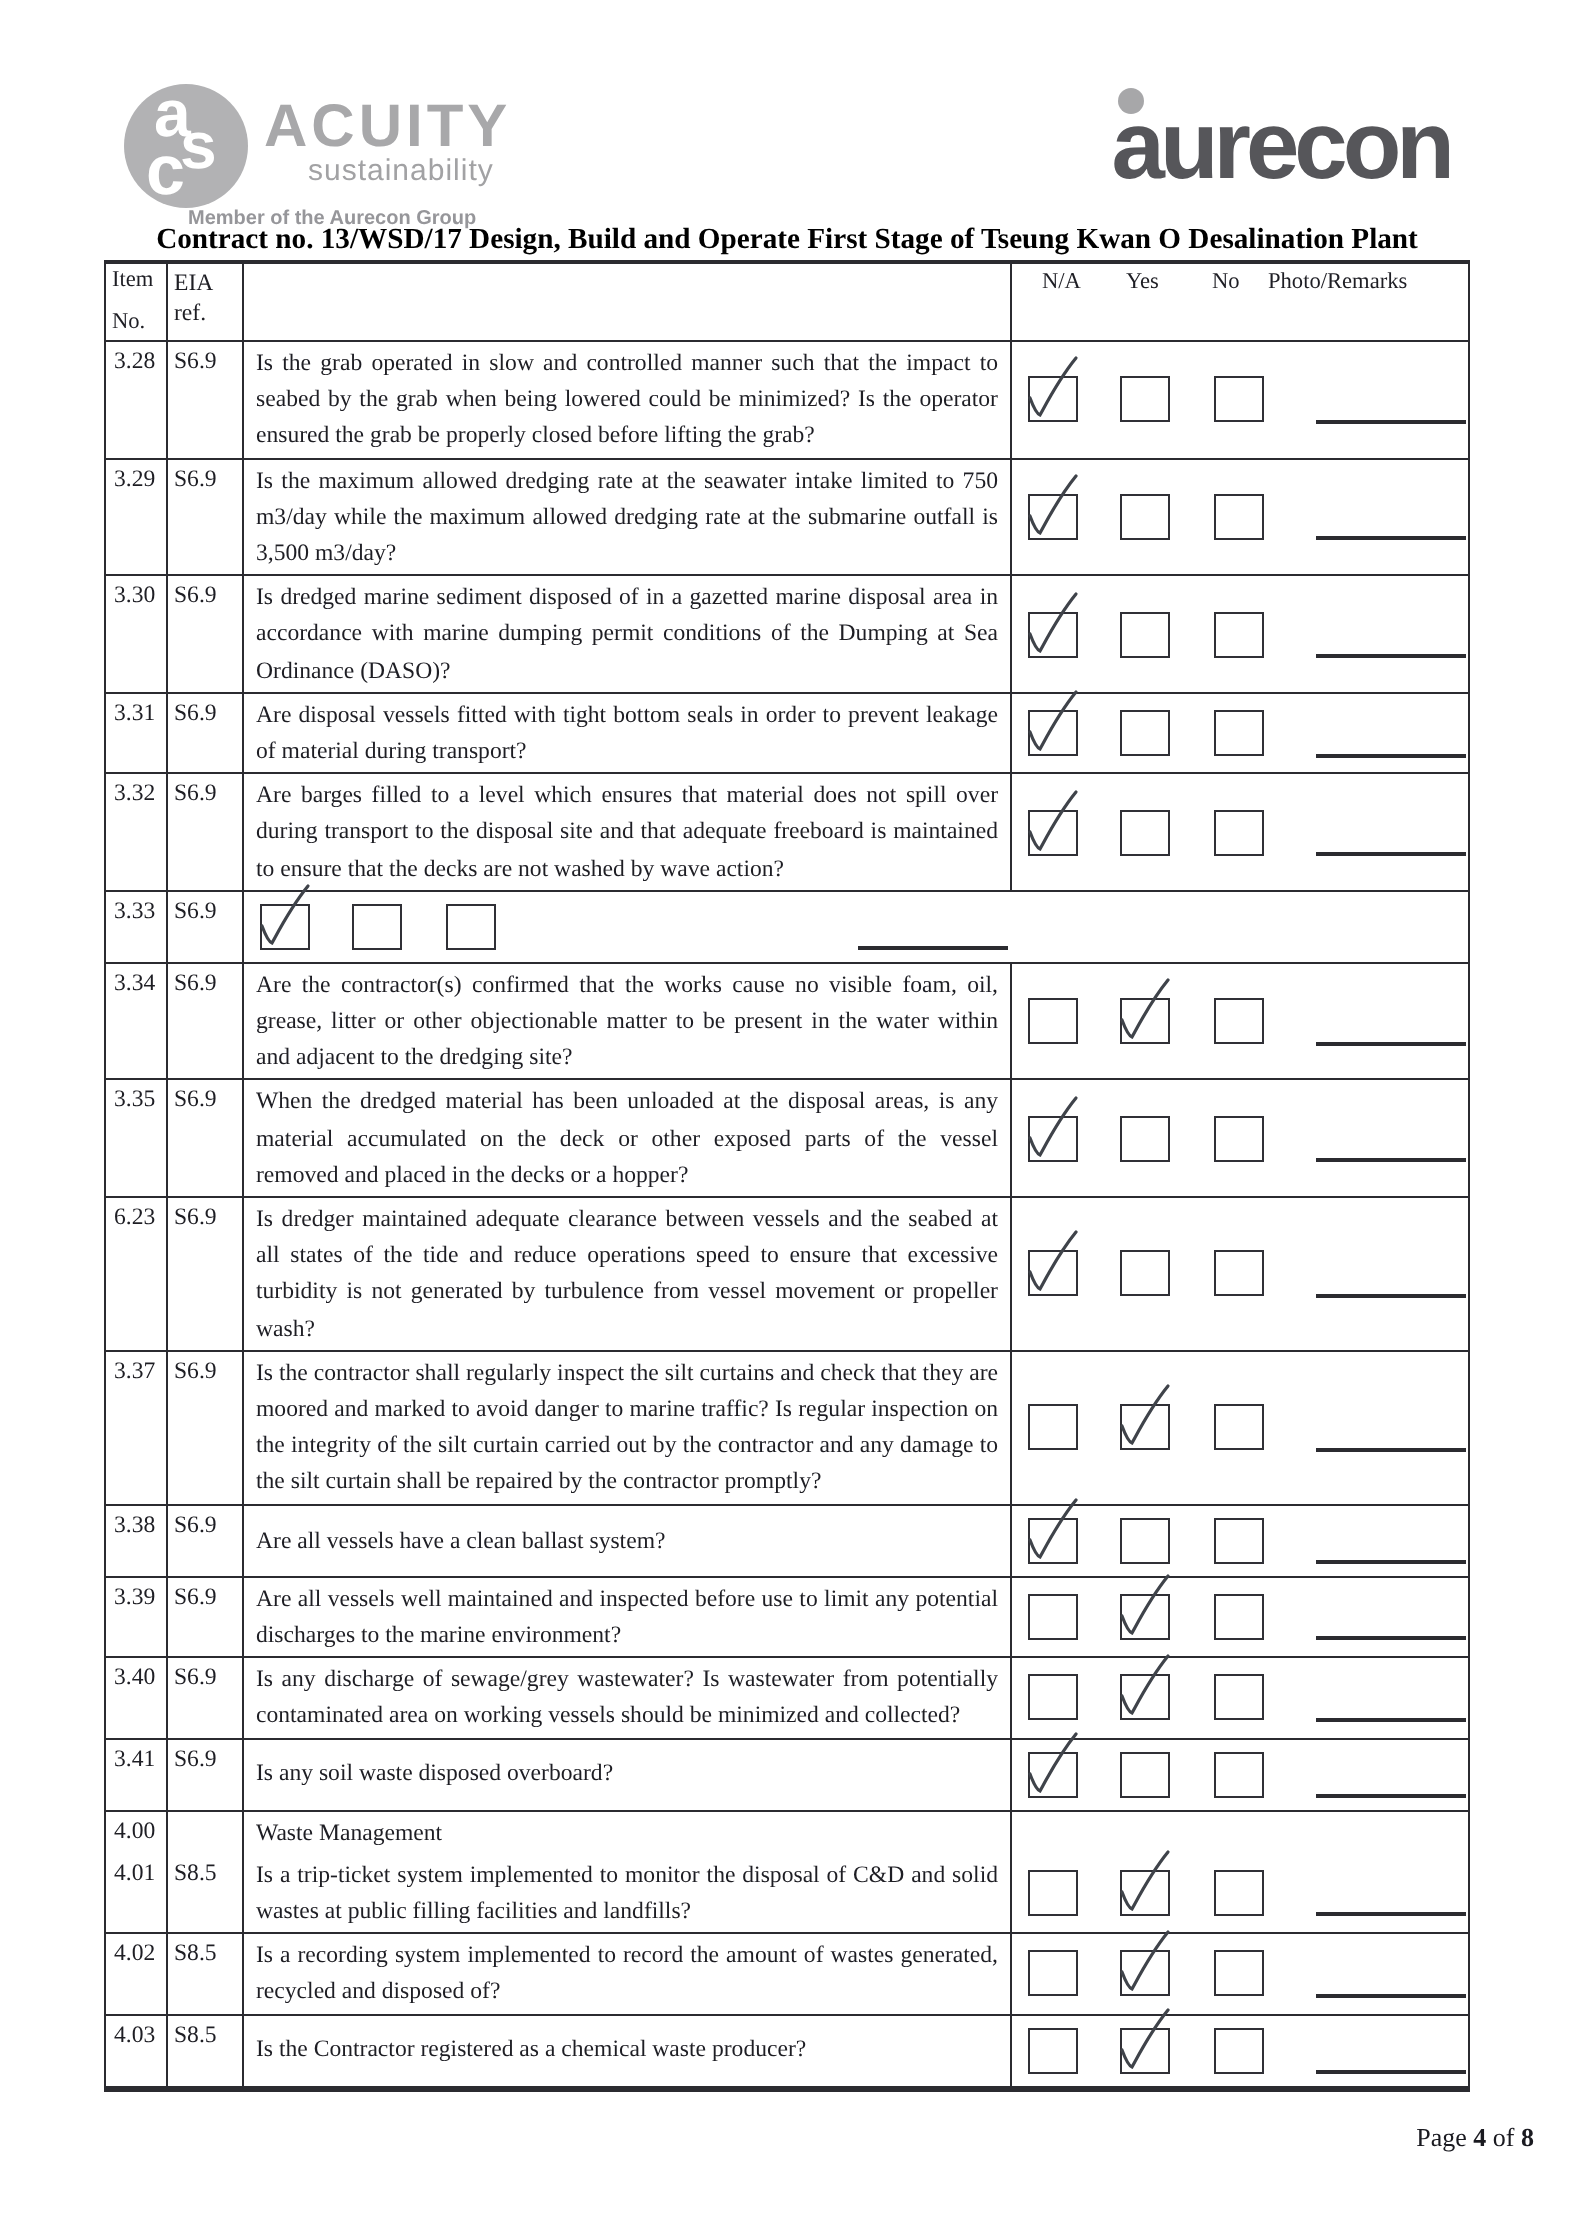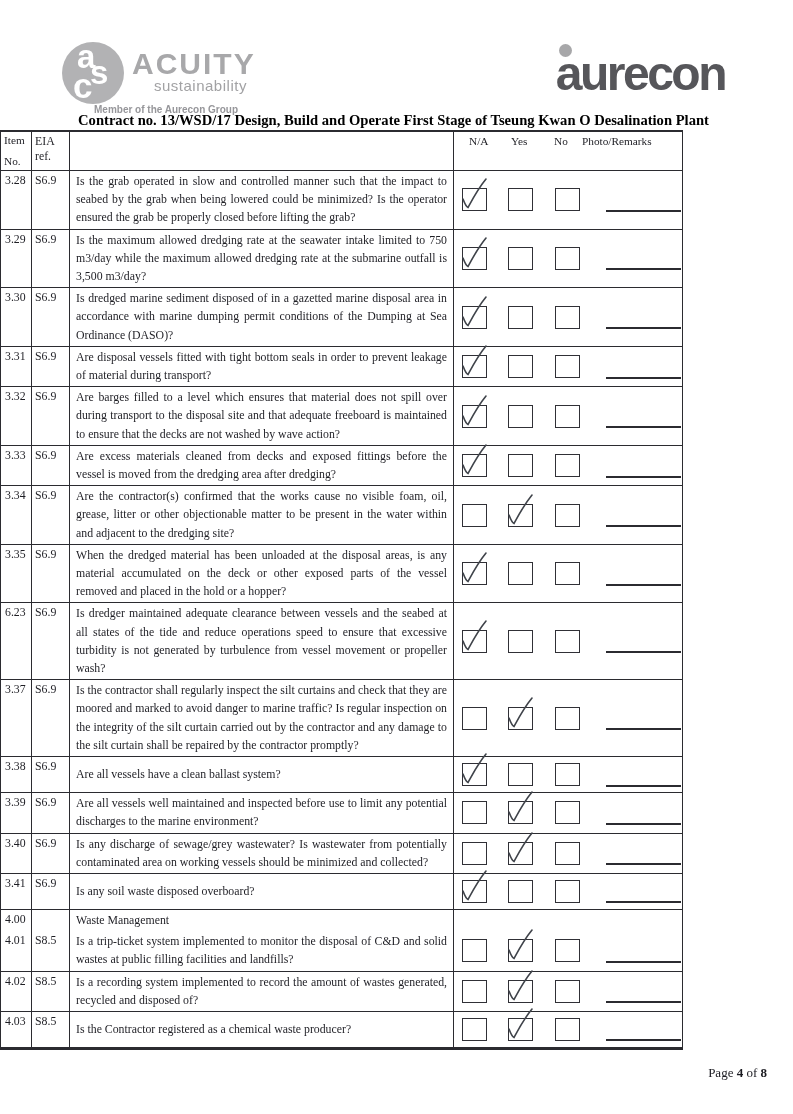--- a/index.html
+++ b/index.html
@@ -18,21 +18,21 @@
   .m-c { position: absolute; left: 11px; top: 24px; font-size: 35px; }
   .acuity-name { position: absolute; left: 72px; top: 7px; font-family: Liberation Sans, sans-serif; font-weight: bold; font-size: 30px; letter-spacing: 2px; color: #a8a8aa; }
   .acuity-tagline { position: absolute; left: 94px; top: 37px; font-family: "Liberation Sans", sans-serif; font-size: 15px; letter-spacing: .5px; color: #a2a2a4; }
   .member { position: absolute; left: 34px; top: 64px; font-family: "Liberation Sans", sans-serif; font-weight: bold; font-size: 10px; color: #96969a; }
   .aurecon { position: absolute; right: 18px; top: 6px; height: 60px; }
   .aurecon-word { font-family: "Liberation Sans", sans-serif; font-weight: bold; font-size: 48px; letter-spacing: -2.5px; color: #56565a; }
   .aurecon-dot { position: absolute; left: 3px; top: -2px; width: 13px; height: 13px; border-radius: 50%; background: #a7a7a9; }
   
   .title { padding-top: 112px; margin-left: 52px; width: 683px; text-align: center; font-weight: bold; font-size: 14.6px; white-space: nowrap; color: #000; }
   
-  .checklist { margin-top: 1px; width: 683px; border: 1.6px solid #2b2b30; border-top-width: 2.6px; border-bottom-width: 3px; }
+  .checklist { margin-left: 52px; margin-top: 1px; width: 683px; border: 1.6px solid #2b2b30; border-top-width: 2.6px; border-bottom-width: 3px; }
   .thead, .row { display: grid; grid-template-columns: 30px 38px 384px 1fr; }
   .thead { height: 38px; font-size: 11.3px; }
   .c-ref, .c-q, .c-ans { border-left: 1.5px solid #2b2b30; }
   .th-item { display: flex; flex-direction: column; justify-content: space-between; padding: 2px 2px 3px 3px; }
   .th-ref { padding: 2px 1px 0 2px; font-size: 10.8px; }
   .th-ans { position: relative; }
   .th-na  { position: absolute; left: 15px; top: 3px; }
   .th-yes { position: absolute; left: 57px; top: 3px; text-align: right; }
   .th-no  { position: absolute; left: 100px; top: 3px; }
   .th-pr  { position: absolute; left: 128px; top: 3px; }
@@ -198,23 +198,20 @@
       </span>
       <span class="box b3">
         
       </span>
       <span class="remark-line"></span>
     </div>
   </div>
         <div class="row">
     <div class="c-item">3.33</div>
     <div class="c-ref">S6.9</div>
-    <div class="c-q">
-      <span class="q-text">Are excess materials cleaned from decks and exposed fittings before the vessel is moved from the dredging area after dredging?</span>
-    </div>
     <div class="c-ans">
       <span class="box b1 checked">
         <svg class="tick" viewBox="0 0 34 38">
           <path d="M5 21 C6.5 25, 8.5 29, 10 29.5 C12 26, 19 12, 28 1" fill="none" stroke="#3f434a" stroke-width="1.6" stroke-linecap="round"></path>
         </svg>
       </span>
       <span class="box b2">
         
       </span>
       <span class="box b3">
@@ -241,21 +238,21 @@
       <span class="box b3">
         
       </span>
       <span class="remark-line"></span>
     </div>
   </div>
         <div class="row">
     <div class="c-item">3.35</div>
     <div class="c-ref">S6.9</div>
     <div class="c-q">
-      <span class="q-text">When the dredged material has been unloaded at the disposal areas, is any material accumulated on the deck or other exposed parts of the vessel removed and placed in the hold or a hopper?</span>
+      <span class="q-text">When the dredged material has been unloaded at the disposal areas, is any material accumulated on the deck or other exposed parts of the vessel removed and placed in the decks or a hopper?</span>
     </div>
     <div class="c-ans">
       <span class="box b1 checked">
         <svg class="tick" viewBox="0 0 34 38">
           <path d="M5 21 C6.5 25, 8.5 29, 10 29.5 C12 26, 19 12, 28 1" fill="none" stroke="#3f434a" stroke-width="1.6" stroke-linecap="round"></path>
         </svg>
       </span>
       <span class="box b2">
         
       </span>

